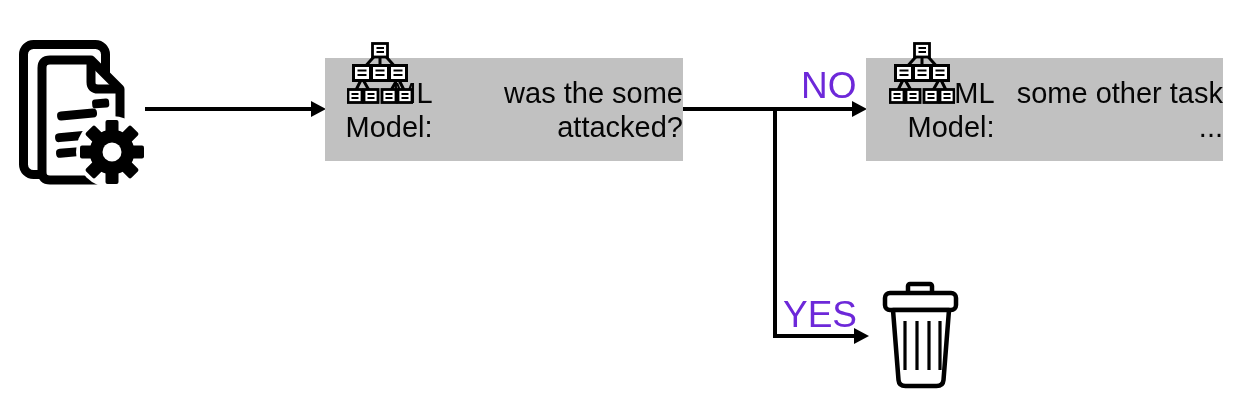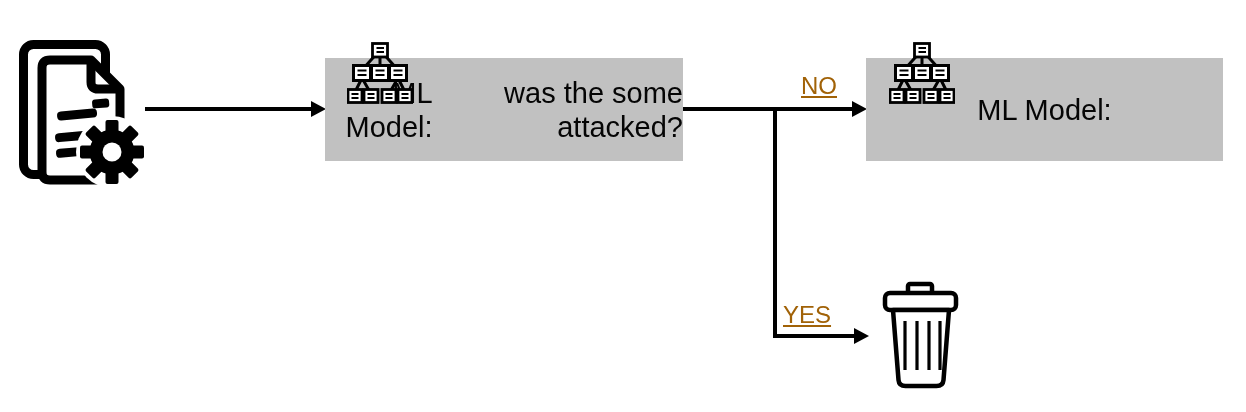--- a/index.html
+++ b/index.html
@@ -7,21 +7,21 @@
     position:relative;width:1246px;height:412px;background:#ffffff;
     font-family:"Liberation Sans",sans-serif;color:#000;overflow:hidden;
   }
   .gbox{
     position:absolute;background:#c1c1c1;
     display:flex;flex-direction:row;align-items:center;justify-content:center;
     font-size:29px;line-height:34px;text-align:right;color:#050505;
   }
   #detector-box{left:325px;top:58px;width:358px;height:103px;}
   #other-task-box{left:866px;top:58px;width:357px;height:103px;}
-  .edge-label{position:absolute;font-size:24px;line-height:31px;color:#a16207;text-decoration:underline;}
+  .edge-label{position:absolute;font-size:37px;line-height:31px;color:#6d28d9;}
   #no-label{left:801px;top:70px;}
   #yes-label{left:783px;top:299px;}
   .icon{position:absolute;}
   #doc-icon{left:19px;top:40px;}
   #tree-icon-1{left:347px;top:42px;}
   #tree-icon-2{left:889px;top:42px;}
   #trash-icon{left:880px;top:281px;}
   #connectors{position:absolute;left:0;top:0;}
 </style>
 </head>
@@ -107,20 +107,21 @@
   </div>
   <svg id="tree-icon-1" class="icon" width="66" height="62">
     <use href="#tree-sym"></use>
   </svg>
 
   <div id="no-label" class="edge-label">NO</div>
   <div id="yes-label" class="edge-label">YES</div>
 
   <div id="other-task-box" class="gbox">
     <div>ML Model:</div>
+    <div>some other task ...</div>
   </div>
   <svg id="tree-icon-2" class="icon" width="66" height="62">
     <use href="#tree-sym"></use>
   </svg>
 
   <svg id="trash-icon" class="icon" width="82" height="110" viewBox="0 0 82 110">
     <g fill="#fff" stroke="#000" stroke-width="4.5" stroke-linejoin="round">
       <rect x="28" y="3" width="24" height="13" rx="2"></rect>
       <rect x="5" y="12" width="71" height="17" rx="5"></rect>
       <path d="M13 29 L18.5 99 Q19 105 25.5 105 L56.5 105 Q63 105 63.5 99 L69 29 Z"></path>

